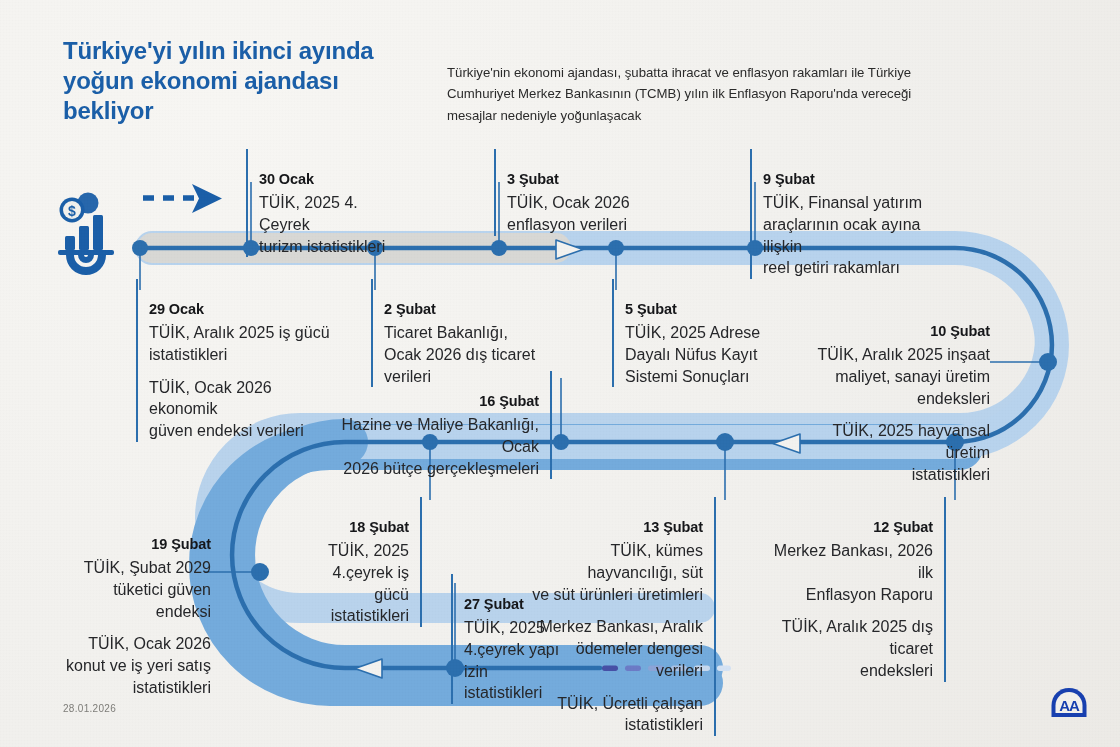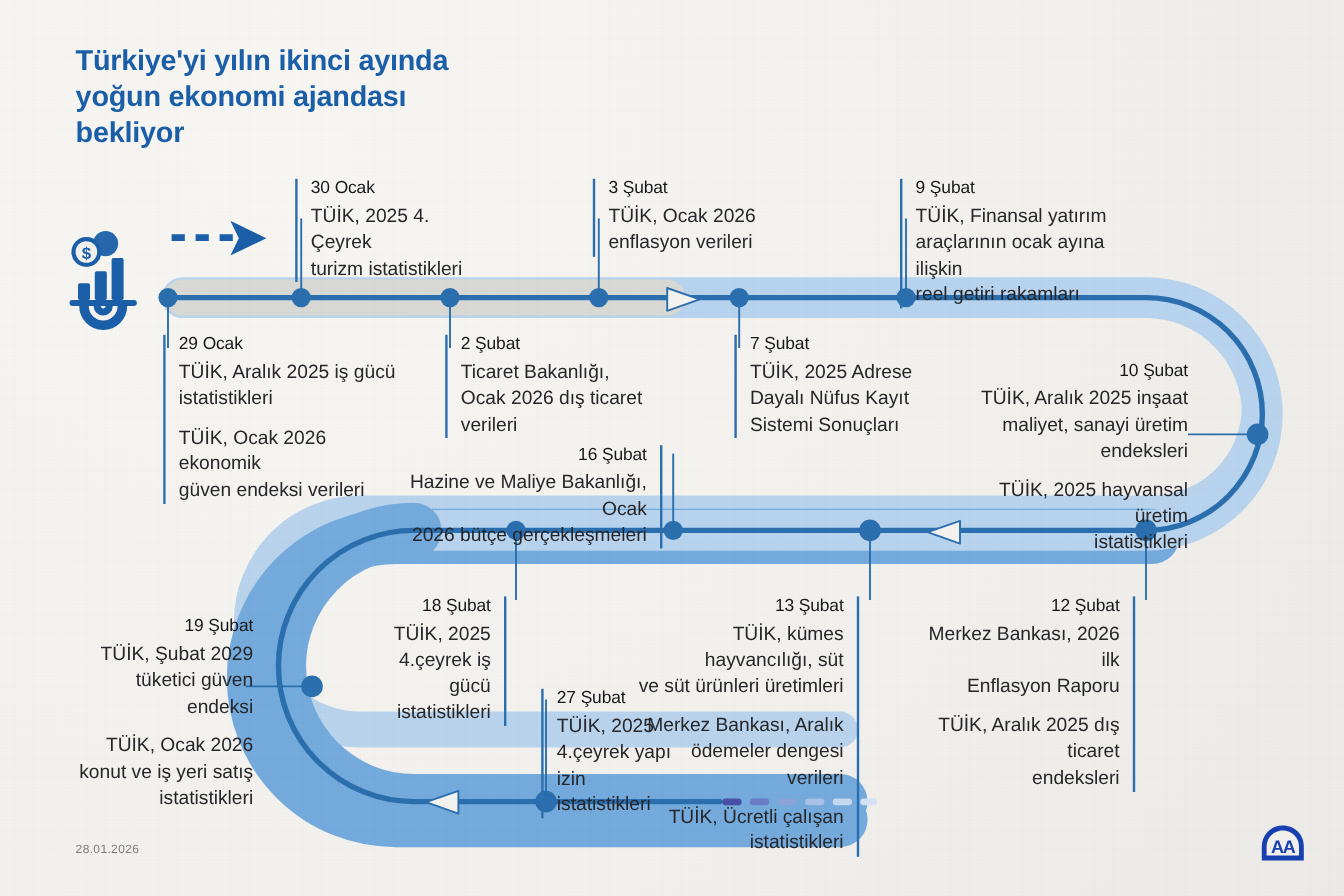--- a/index.html
+++ b/index.html
@@ -37,22 +37,22 @@
     font-size: 13.2px; line-height: 1.62; color: #2b2b2b;
   }
   .stamp-date {
     position: absolute; left: 63px; top: 703px;
     font-size: 10px; color: #7e7d79; letter-spacing: .3px;
   }
 
   
   .card { position: absolute; }
   .card .day {
-    font-size: 14.5px; font-weight: 400; color: #16171a;
-    margin-bottom: 5px; letter-spacing: -0.1px;
+    font-size: 14.5px; font-weight: 700; color: #16171a;
+    margin-bottom: 5px; letter-spacing: -0.1px; margin-top: 22px;
   }
   .card .ln {
     font-size: 16px; line-height: 1.36; color: #26272a;
   }
   .card .ln + .ln { margin-top: 11px; }
   .card.lft { text-align: left; padding-left: 11px; }
   .card.rgt { text-align: right; padding-right: 11px; }
   .card.plain { padding: 0; }
 
   .rule-l { border-left: 2px solid #2c6fae; }
@@ -181,20 +181,21 @@
     </g>
   </svg>
 
   <svg class="aa-logo" viewBox="0 0 42 34">
     <path d="M21 2 C11 2 3.5 9.5 3.5 19.5 V31 h35 V19.5 C38.5 9.5 31 2 21 2 Z" fill="#1840b0"></path>
     <path d="M21 6 C13.5 6 7.5 12 7.5 19.5 V27 h27 V19.5 C34.5 12 28.5 6 21 6 Z" fill="#f1f0ed"></path>
     <text x="21" y="25" font-family="Liberation Sans, sans-serif" font-size="15" font-weight="700" fill="#1840b0" text-anchor="middle" letter-spacing="-1">AA</text>
   </svg>
 
   <div class="title" style="white-space: pre-line;">Türkiye'yi yılın ikinci ayında yoğun ekonomi ajandası bekliyor</div>
+  <div class="subtitle">Türkiye'nin ekonomi ajandası, şubatta ihracat ve enflasyon rakamları ile Türkiye Cumhuriyet Merkez Bankasının (TCMB) yılın ilk Enflasyon Raporu'nda vereceği mesajlar nedeniyle yoğunlaşacak</div>
   <div class="stamp-date">28.01.2026</div>
 
   <div class="card lft rule-l" style="left:246px; top:149px; width:160px;">
     <div class="day">30 Ocak</div>
     <div class="ln" style="white-space: pre-line;">TÜİK, 2025 4. Çeyrek
 turizm istatistikleri</div>
   </div>
 
   <div class="card lft rule-l" style="left:494px; top:149px; width:150px;">
     <div class="day">3 Şubat</div>
@@ -218,21 +219,21 @@
   </div>
 
   <div class="card lft rule-l" style="left:371px; top:279px; width:175px;">
     <div class="day">2 Şubat</div>
     <div class="ln" style="white-space: pre-line;">Ticaret Bakanlığı,
 Ocak 2026 dış ticaret
 verileri</div>
   </div>
 
   <div class="card lft rule-l" style="left:612px; top:279px; width:180px;">
-    <div class="day">7 Şubat</div>
+    <div class="day">5 Şubat</div>
     <div class="ln" style="white-space: pre-line;">TÜİK, 2025 Adrese
 Dayalı Nüfus Kayıt
 Sistemi Sonuçları</div>
   </div>
 
   <div class="card rgt plain" style="left:800px; top:301px; width:190px;">
     <div class="day">10 Şubat</div>
     <div class="ln" style="white-space: pre-line;">TÜİK, Aralık 2025 inşaat
 maliyet, sanayi üretim
 endeksleri</div>

